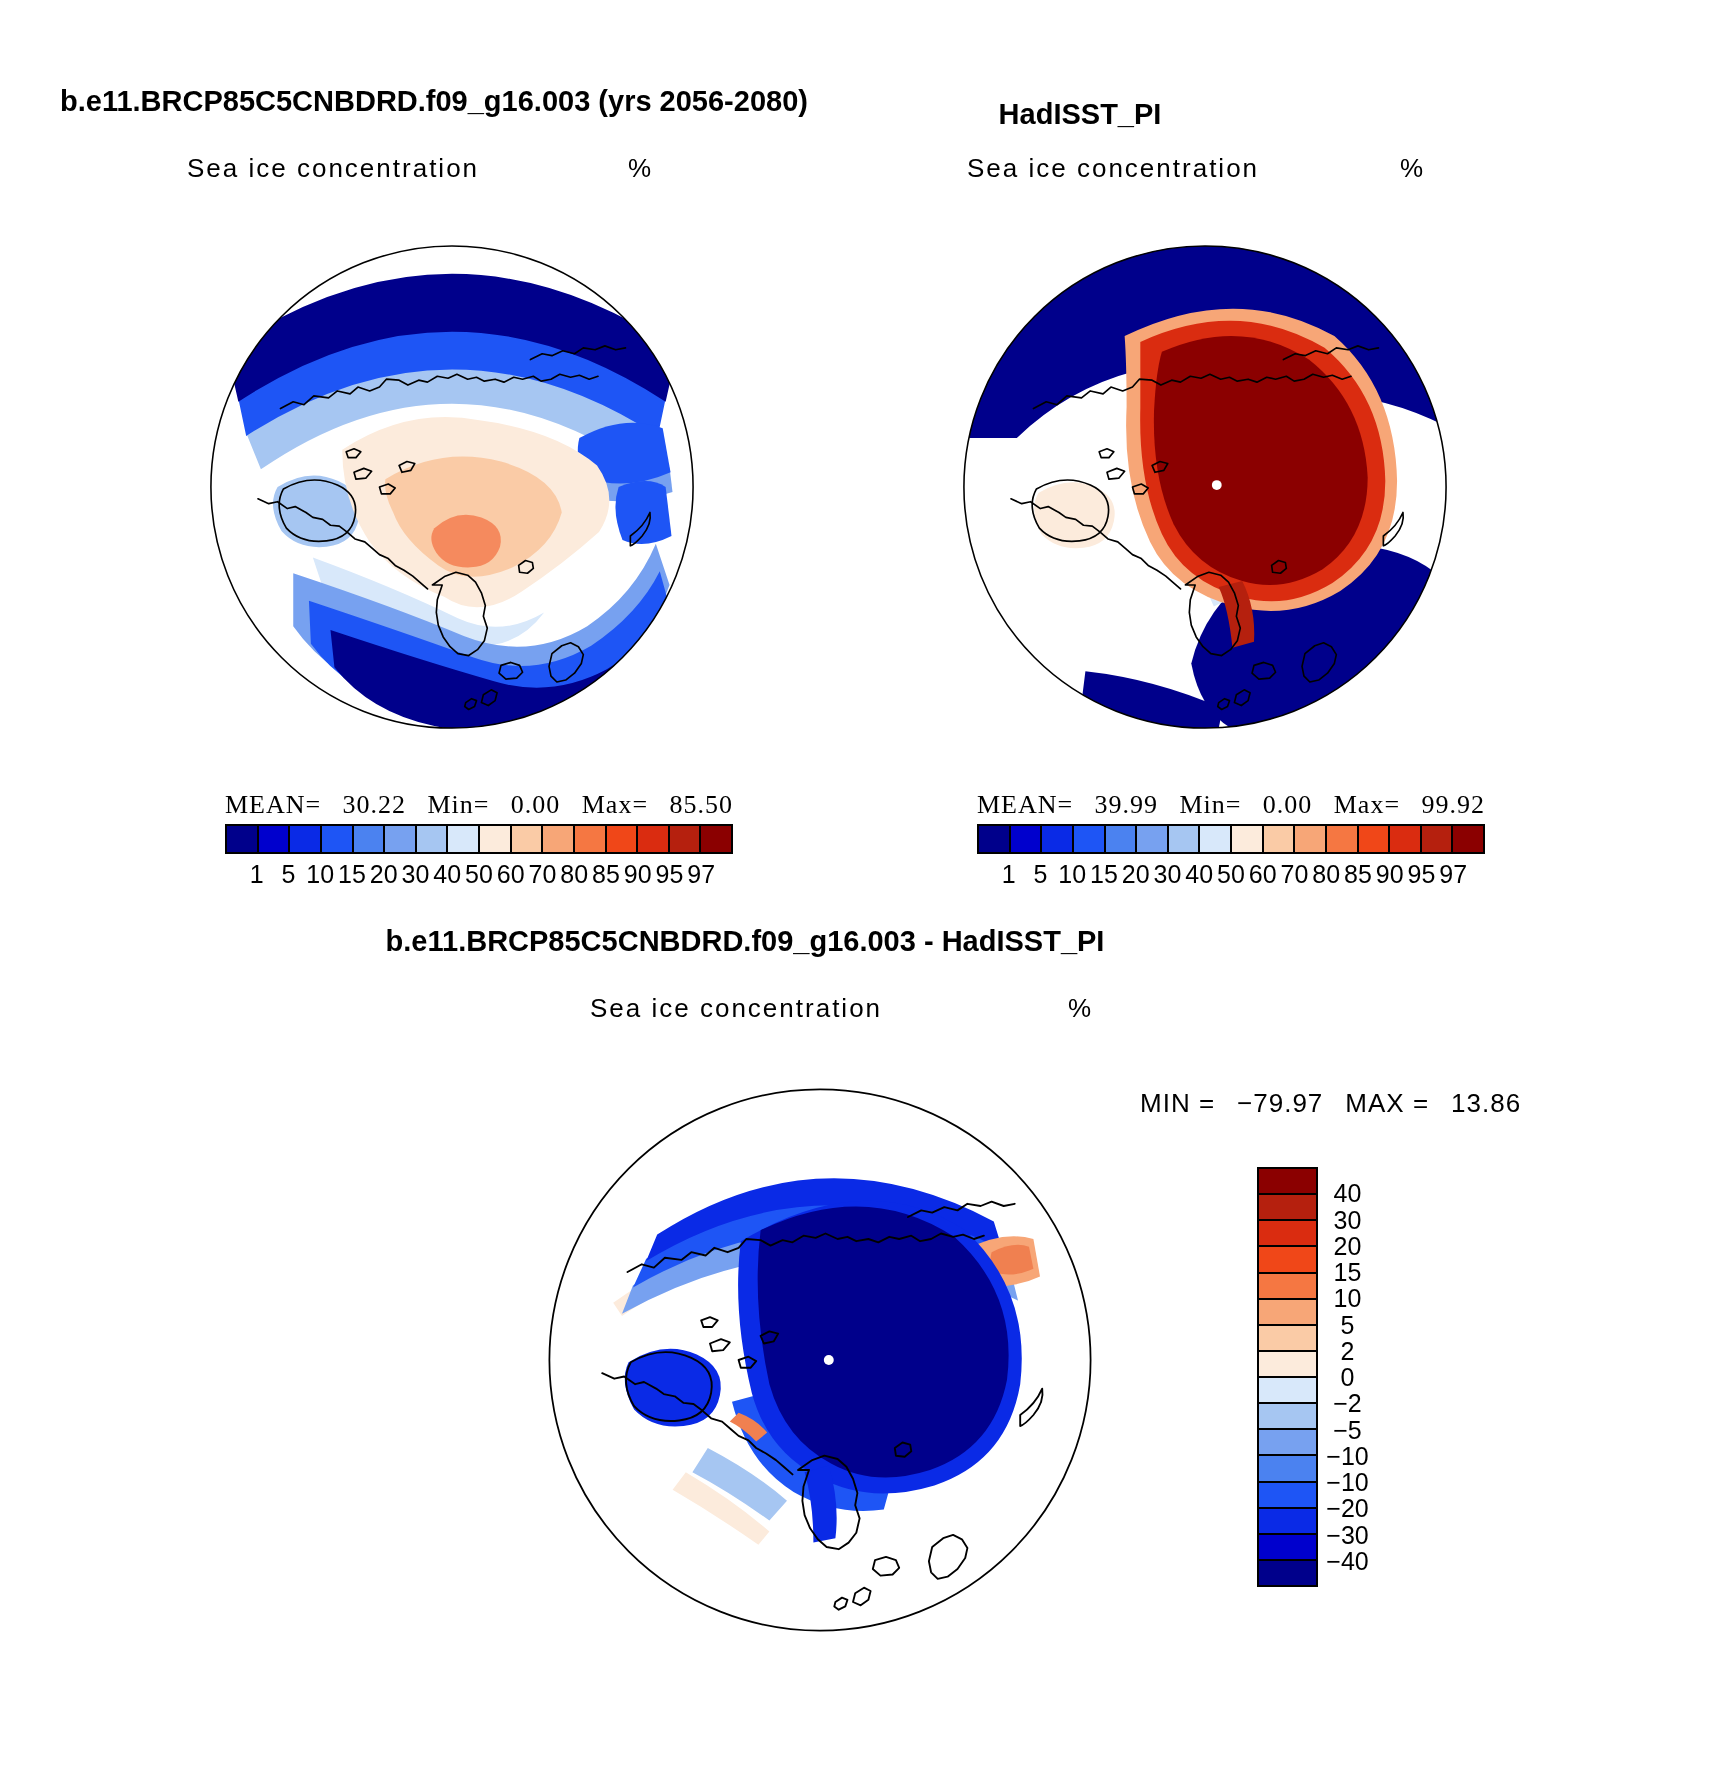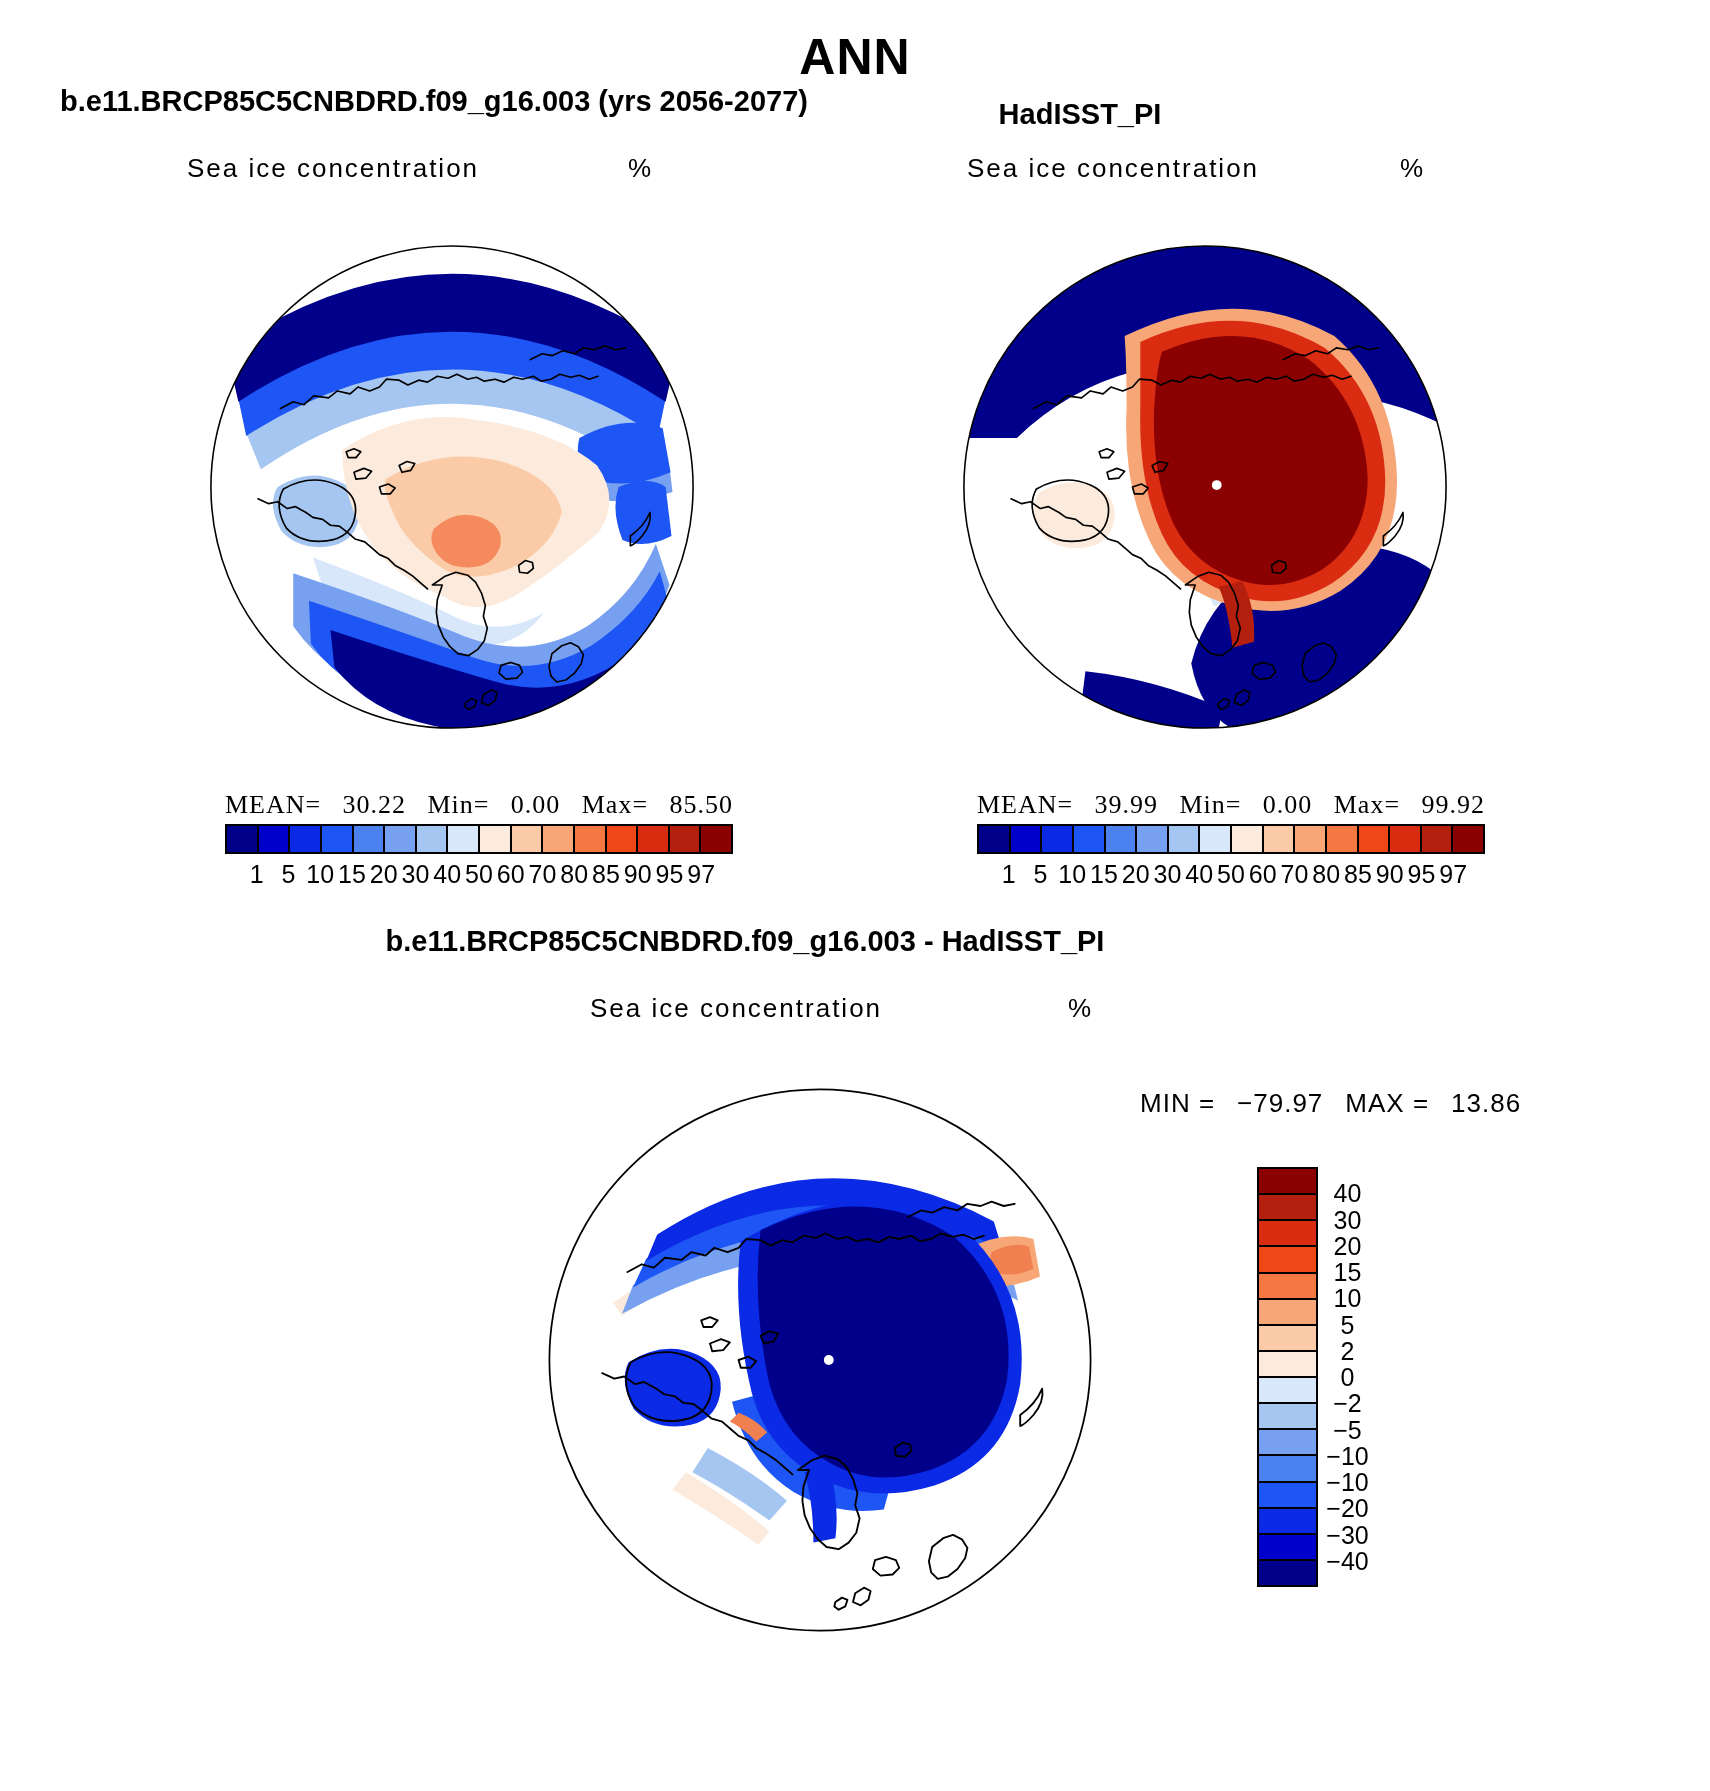--- a/index.html
+++ b/index.html
@@ -44,22 +44,21 @@
         <path d="M230,350 l13,-9 11,-4 12,3 8,7 6,11 4,13 -2,11 4,12 -3,13 -7,9 -9,6 -11,-2 -8,-7 -7,-10 -5,-12 -2,-13 1,-13 5,-15 z"></path>
         <path d="M300,432 l10,-3 9,3 3,7 -6,6 -11,1 -7,-6 z"></path>
         <path d="M352,420 l10,-8 9,-3 8,4 5,8 -2,9 -7,10 -9,7 -9,2 -6,-6 -2,-10 z"></path>
         <path d="M282,462 l8,-5 6,3 -2,8 -7,5 -7,-3 z M264,470 l6,-4 5,2 -2,6 -6,3 -4,-3 z"></path>
         <path d="M318,330 l7,-5 7,2 1,6 -6,5 -8,-1 z"></path>
         <path d="M432,300 q14,-10 20,-24 q2,12 -8,24 q-8,9 -12,10 z"></path>
       </g>
     </defs>
   </svg>
 
-  <div class="abs main-title" style="left:0;top:28px;">ANN</div>
-  <div class="abs panel-title" style="left:60px;top:85px;width:720px;">b.e11.BRCP85C5CNBDRD.f09_g16.003 (yrs 2056-2077)</div>
+  <div class="abs panel-title" style="left:60px;top:85px;width:720px;">b.e11.BRCP85C5CNBDRD.f09_g16.003 (yrs 2056-2080)</div>
   <div class="abs panel-title" style="left:850px;top:98px;width:460px;">HadISST_PI</div>
 
   <div class="abs subtitle" style="left:187px;top:153px;">Sea ice concentration</div>
   <div class="abs pct" style="left:628px;top:153px;">%</div>
 
   <svg class="abs" style="left:207px;top:242px;" width="490" height="490" viewBox="0 0 500 500">
     <g clip-path="url(#mapclip)">
       <path fill="#A6C6F2" d="M55,232 Q250,98 445,232 L460,195 Q250,60 40,195 Z"></path>
       <path fill="#1E55F5" d="M40,198 Q250,62 460,198 L468,160 Q250,18 32,160 Z"></path>
       <path fill="#00008B" d="M32,163 Q250,20 468,163 L480,110 Q250,-45 20,110 Z"></path>

